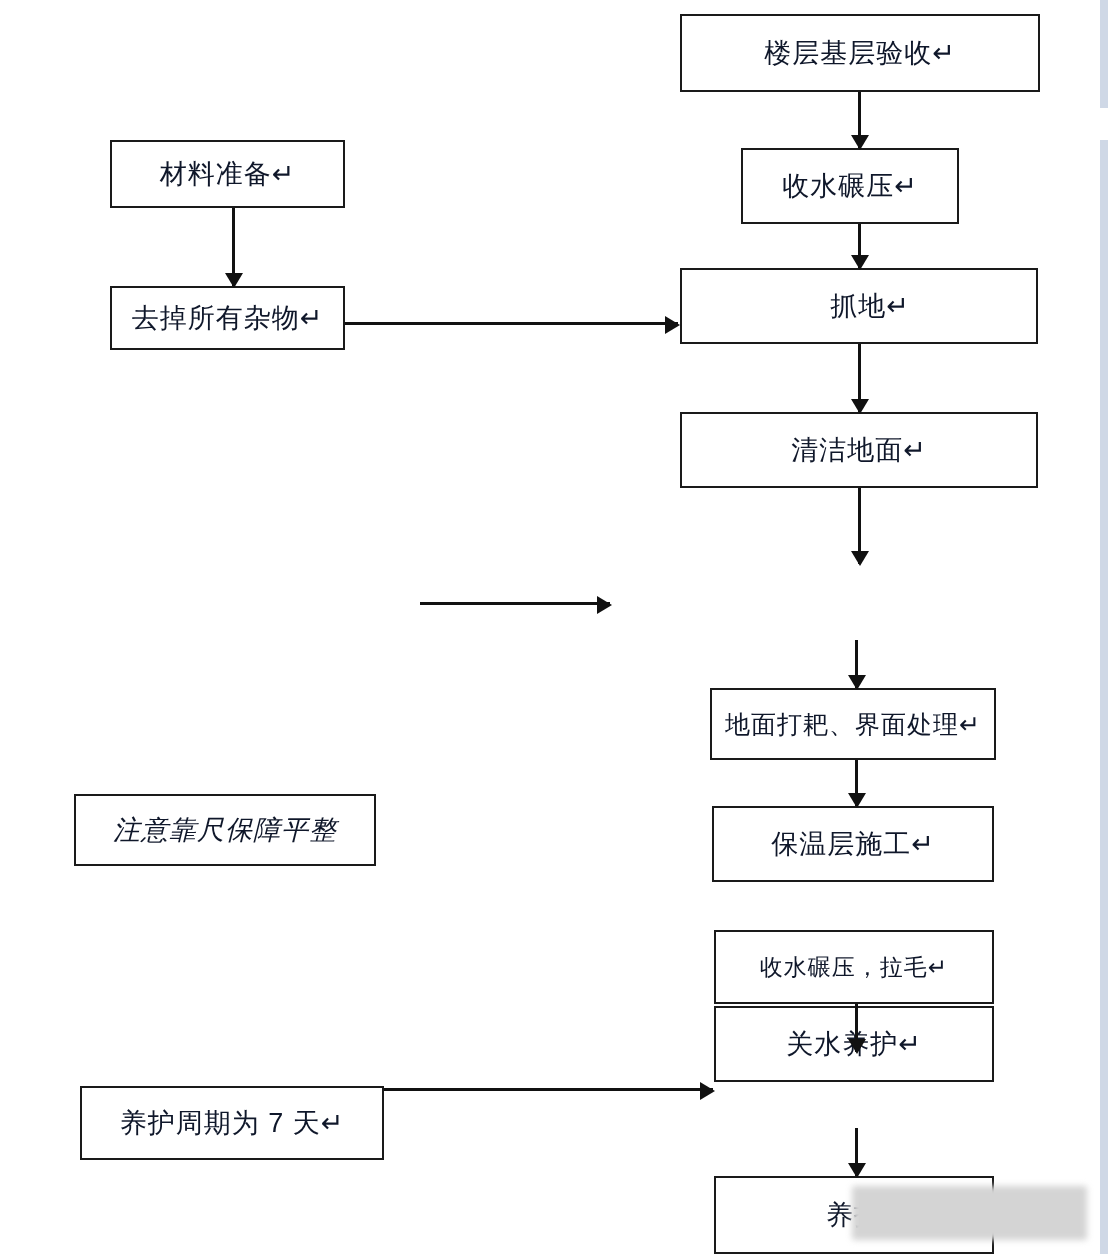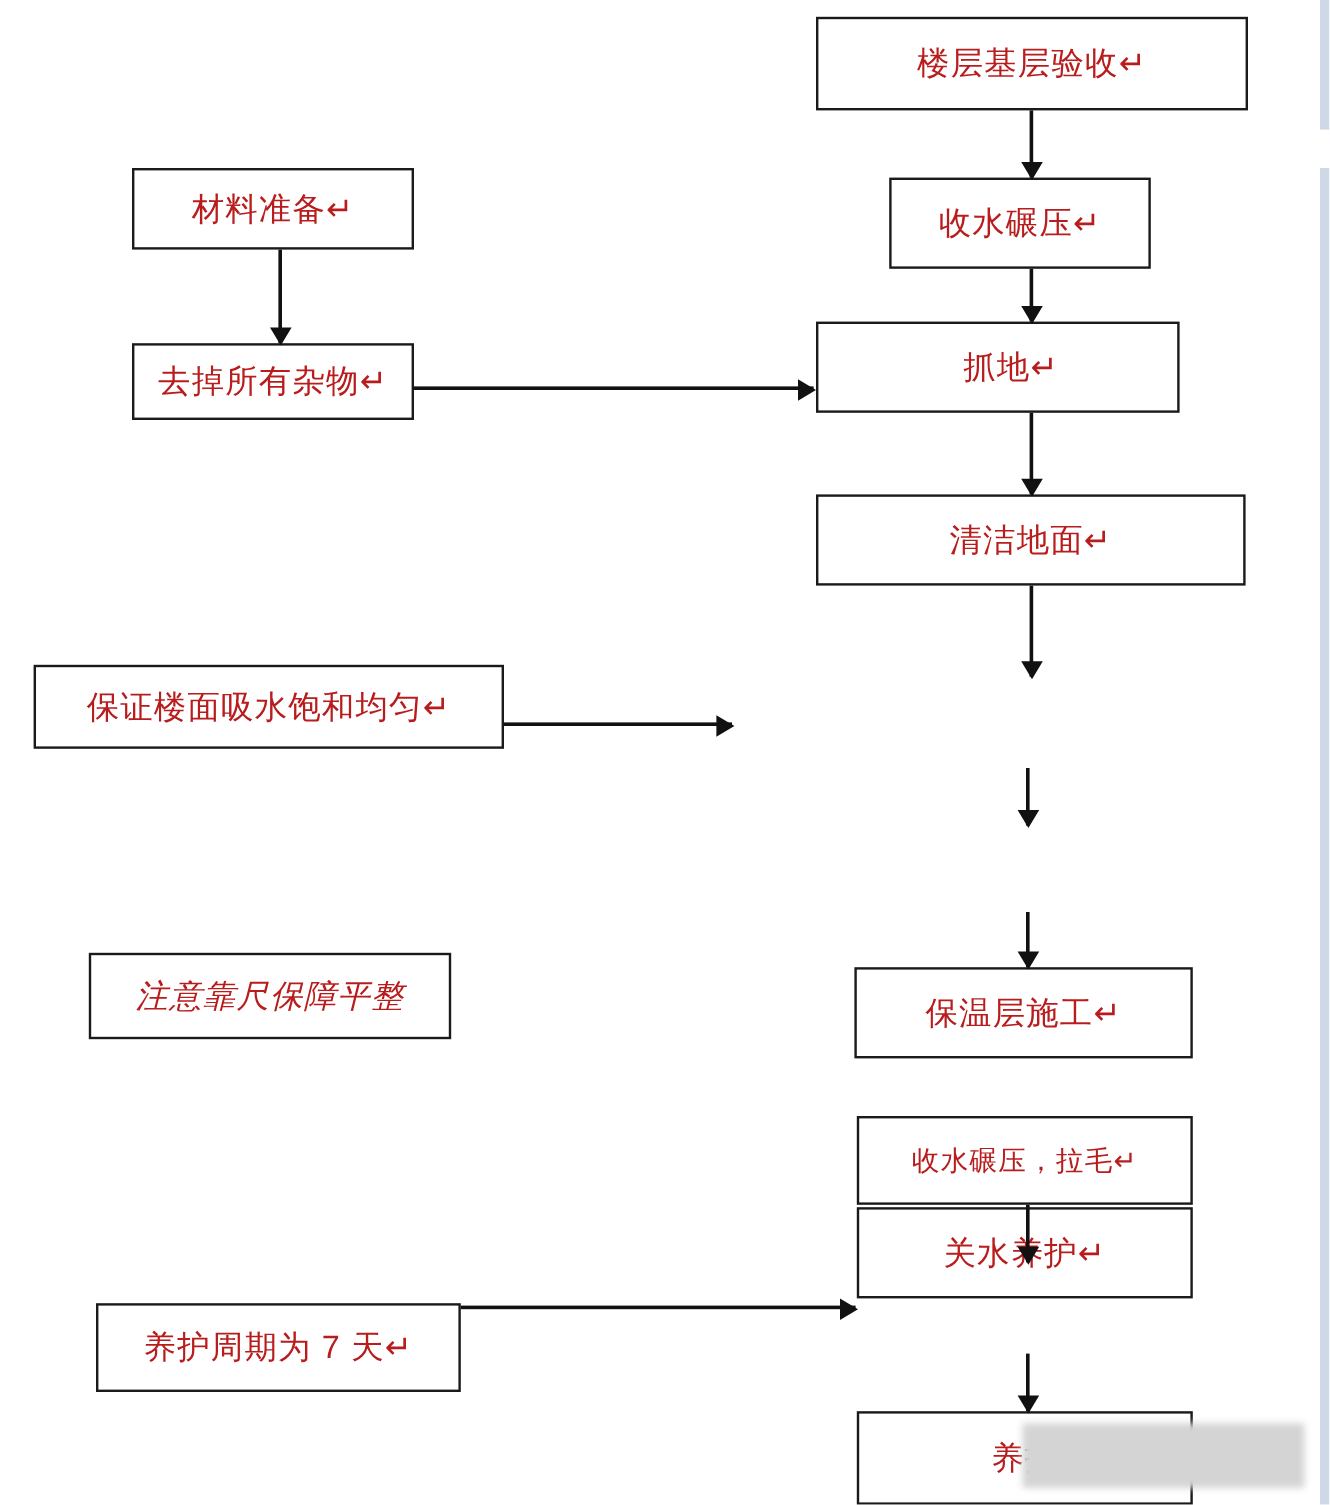--- a/index.html
+++ b/index.html
@@ -19,21 +19,21 @@
   }
   .node {
     position: absolute;
     box-sizing: border-box;
     border: 2px solid #1a1a1a;
     background: #ffffff;
     display: flex;
     align-items: center;
     justify-content: center;
     text-align: center;
-    color: #b91c1c;
+    color: #0f172a;
     font-size: 27px;
     letter-spacing: 1px;
     white-space: nowrap;
     font-family: "Liberation Sans", sans-serif;
   }
   .arrow-v {
     position: absolute;
     width: 0;
     border-left: 3px solid #111111;
   }
@@ -78,41 +78,41 @@
 
 <div id="canvas">
 
   <div class="edge-strip" style="left:1100px; top:0; width:8px; height:108px;"></div>
   <div class="edge-strip" style="left:1100px; top:140px; width:8px; height:1114px;"></div>
 
   <div class="node" style="left:680px; top:14px; width:360px; height:78px;">楼层基层验收↵</div>
 
   <div class="node" style="left:741px; top:148px; width:218px; height:76px;">收水碾压↵</div>
 
-  <div class="node" style="left:680px; top:268px; width:303px; height:76px;padding-left:22px;">抓地↵</div>
+  <div class="node" style="left:680px; top:268px; width:358px; height:76px;padding-left:22px;">抓地↵</div>
 
   <div class="node" style="left:680px; top:412px; width:358px; height:76px;">清洁地面↵</div>
 
 
+  <div class="node" style="left:710px; top:688px; width:286px; height:72px; font-size:25px;">地面打耙、界面处理↵</div>
 
   <div class="node" style="left:712px; top:806px; width:282px; height:76px;">保温层施工↵</div>
 
   <div class="node" style="left:714px; top:930px; width:280px; height:74px; font-size:23px;">收水碾压，拉毛↵</div>
 
   <div class="node" style="left:714px; top:1006px; width:280px; height:76px;">关水养护↵</div>
 
   <div class="node" style="left:714px; top:1176px; width:280px; height:78px;">养护</div>
 
   <div class="redaction" style="left:852px; top:1186px; width:235px; height:54px;"></div>
 
   <div class="node" style="left:110px; top:140px; width:235px; height:68px;">材料准备↵</div>
 
   <div class="node" style="left:110px; top:286px; width:235px; height:64px;">去掉所有杂物↵</div>
 
-  <div class="node" style="left:28px; top:554px; width:392px; height:70px;">保证楼面吸水饱和均匀↵</div>
 
   <div class="node" style="left:74px; top:794px; width:302px; height:72px;font-style:italic;">注意靠尺保障平整</div>
 
   <div class="node" style="left:80px; top:1050px; width:304px; height:74px;margin-top:36px;">养护周期为 7 天↵</div>
 
   <div class="arrow-v" style="left:858px; top:92px; height:56px;">
       <span class="head"></span>
     </div>
 
   <div class="arrow-v" style="left:858px; top:224px; height:44px;">

